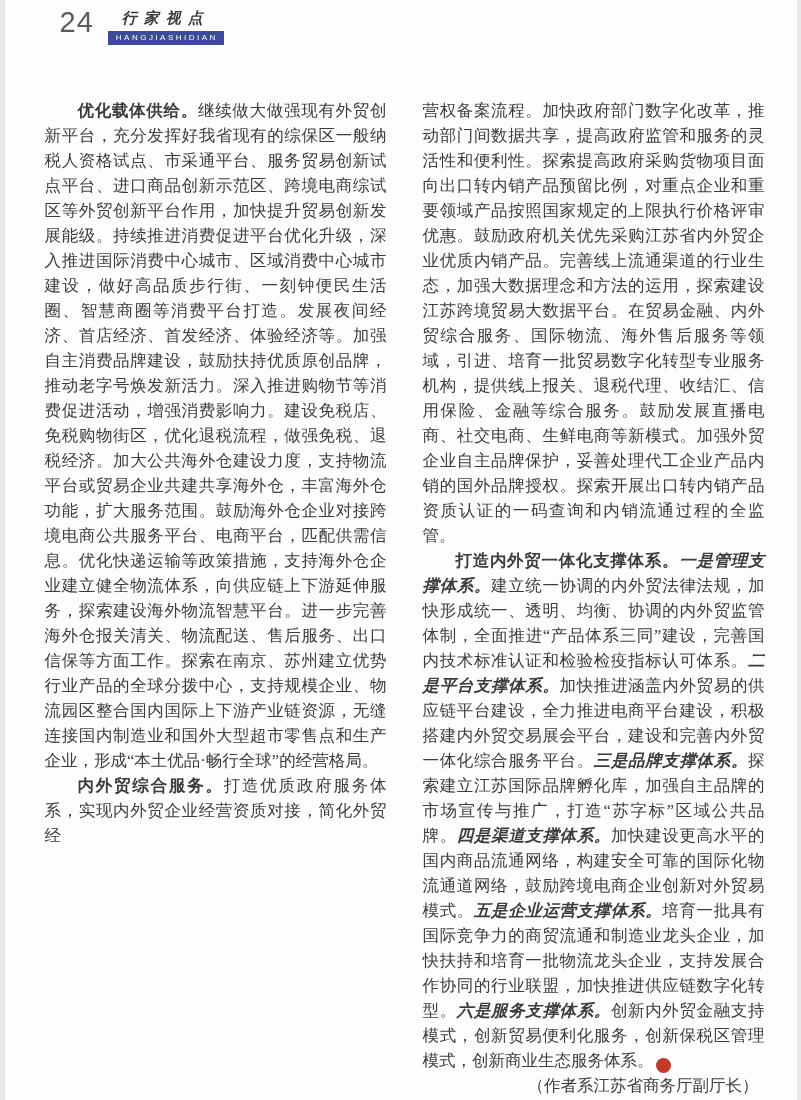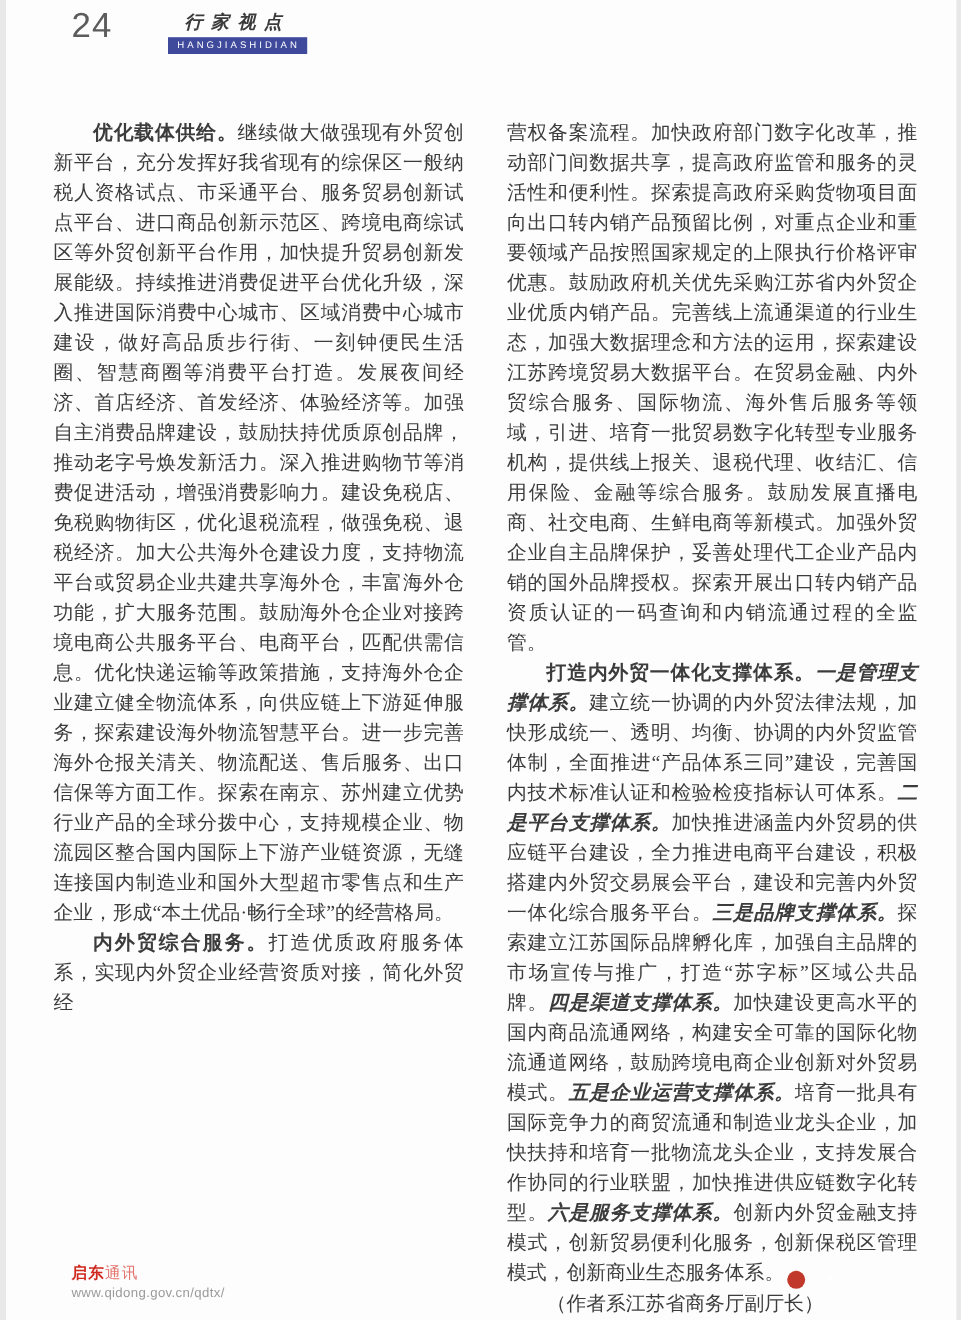--- a/index.html
+++ b/index.html
@@ -14,21 +14,21 @@
   }
   
   .page-header {
     position: absolute; top: 8px; left: 55px;
     display: flex; align-items: flex-start; gap: 14px;
   }
   .page-number {
     font-family: "Liberation Sans", sans-serif;
     font-size: 29px; color: #5c5c5c; line-height: 1; letter-spacing: 1px;
   }
-  .column-head { margin-top: 1px; margin-left: 32px; }
+  .column-head { margin-top: 1px; }
   .column-title {
     font-size: 15px; font-style: italic; font-weight: bold;
     color: #3b3b3b; letter-spacing: 7px; text-align: center;
     padding: 0 4px 3px 4px; white-space: nowrap;
   }
   .column-title-en {
     background: #3f4a9c; color: #ffffff;
     font-family: "Liberation Sans", sans-serif;
     font-size: 8px; letter-spacing: 2.5px; text-align: left;
     padding: 2px 6px 2px 8px; line-height: 1.2;
@@ -41,21 +41,21 @@
   .col {
     width: 342px;
     font-size: 16.5px; line-height: 25px;
     color: #3c3c3c;
     text-align: justify; word-break: break-all;
   }
   .col p { margin: 0; text-indent: 2em; }
   .col p.cont { text-indent: 0; }
   .lead { font-weight: 700; }
   .kai { font-weight: 700; font-style: italic; }
-  .author { text-indent: 0; padding-right: 6px; }
+  .author { text-align: right; text-indent: 0; padding-right: 6px; }
   .seal {
     display: inline-block; width: 15px; height: 15px;
     background: #c0392b; border-radius: 50%;
     color: #fff; font-size: 9px; line-height: 15px; text-align: center;
     font-style: normal; font-weight: normal;
     vertical-align: -2px; margin-left: 2px;
     font-family: "DejaVu Sans", sans-serif;
   }
   
   .page-footer { position: absolute; left: 55px; bottom: 16px; }
@@ -91,18 +91,14 @@
     </section>
 
     <section class="col">
       <p class="cont">营权备案流程。加快政府部门数字化改革，推动部门间数据共享，提高政府监管和服务的灵活性和便利性。探索提高政府采购货物项目面向出口转内销产品预留比例，对重点企业和重要领域产品按照国家规定的上限执行价格评审优惠。鼓励政府机关优先采购江苏省内外贸企业优质内销产品。完善线上流通渠道的行业生态，加强大数据理念和方法的运用，探索建设江苏跨境贸易大数据平台。在贸易金融、内外贸综合服务、国际物流、海外售后服务等领域，引进、培育一批贸易数字化转型专业服务机构，提供线上报关、退税代理、收结汇、信用保险、金融等综合服务。鼓励发展直播电商、社交电商、生鲜电商等新模式。加强外贸企业自主品牌保护，妥善处理代工企业产品内销的国外品牌授权。探索开展出口转内销产品资质认证的一码查询和内销流通过程的全监管。</p>
       <p><span class="lead">打造内外贸一体化支撑体系。</span><span class="kai">一是管理支撑体系。</span><span>建立统一协调的内外贸法律法规，加快形成统一、透明、均衡、协调的内外贸监管体制，全面推进“产品体系三同”建设，完善国内技术标准认证和检验检疫指标认可体系。</span><span class="kai">二是平台支撑体系。</span><span>加快推进涵盖内外贸易的供应链平台建设，全力推进电商平台建设，积极搭建内外贸交易展会平台，建设和完善内外贸一体化综合服务平台。</span><span class="kai">三是品牌支撑体系。</span><span>探索建立江苏国际品牌孵化库，加强自主品牌的市场宣传与推广，打造“苏字标”区域公共品牌。</span><span class="kai">四是渠道支撑体系。</span><span>加快建设更高水平的国内商品流通网络，构建安全可靠的国际化物流通道网络，鼓励跨境电商企业创新对外贸易模式。</span><span class="kai">五是企业运营支撑体系。</span><span>培育一批具有国际竞争力的商贸流通和制造业龙头企业，加快扶持和培育一批物流龙头企业，支持发展合作协同的行业联盟，加快推进供应链数字化转型。</span><span class="kai">六是服务支撑体系。</span><span>创新内外贸金融支持模式，创新贸易便利化服务，创新保税区管理模式，创新商业生态服务体系。</span><span class="seal">❀</span></p>
       <p class="author">（作者系江苏省商务厅副厅长）</p>
     </section>
 
   </main>
 
-  <footer class="page-footer">
-    <div class="brand"><span class="brand-strong">启东</span><span class="brand-light">通讯</span></div>
-    <div class="url">www.qidong.gov.cn/qdtx/</div>
-  </footer>
 
 </div>
 
 </body></html>

